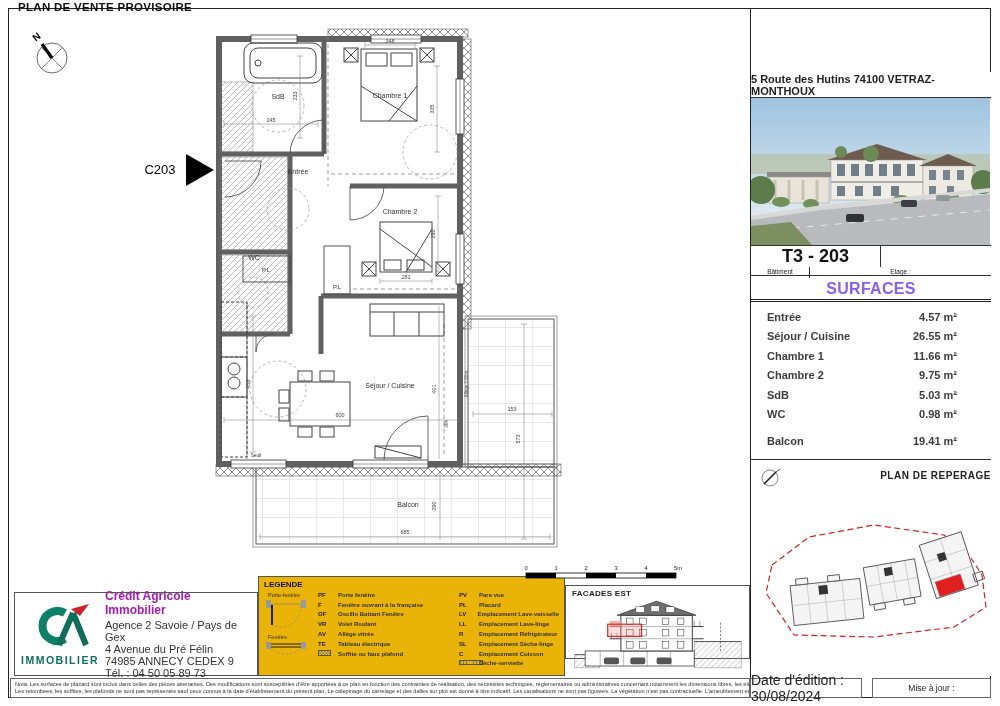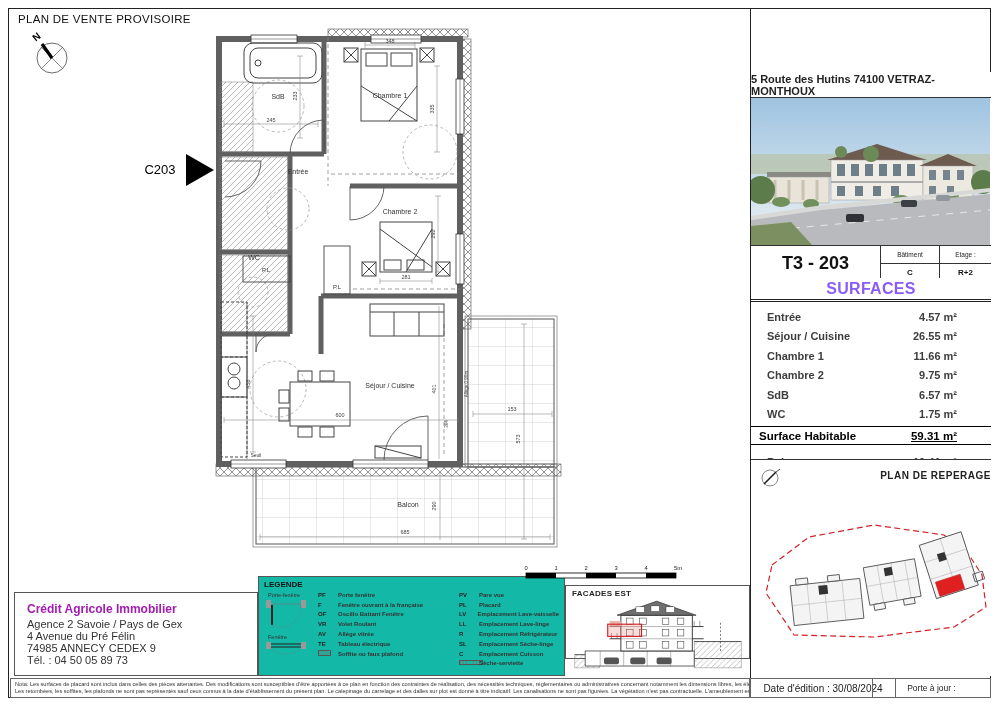--- a/index.html
+++ b/index.html
@@ -5,30 +5,30 @@
   * { margin:0; padding:0; box-sizing:border-box; }
   html,body { width:1000px; height:706px; background:#fff; overflow:hidden;
               font-family:"Liberation Sans", sans-serif; color:#222; }
   .sheet { position:relative; width:1000px; height:706px; background:#fff; }
   .abs { position:absolute; }
 
   
   .outer-border { left:8px; top:8px; width:983px; height:690px; border:1.5px solid #222; }
   .vdivider { left:750px; top:8px; width:0; height:690px; border-left:1.5px solid #222; }
 
-  .sheet-title { left:18px; top:13px; font-size:11.5px; font-weight:normal; letter-spacing:.3px; color:#111; }
+  .sheet-title { left:18px; top:1px; font-size:11.5px; font-weight:bold; letter-spacing:.3px; color:#111; }
 
   
   .ca-box { left:14px; top:592px; width:244px; height:84px; border:1px solid #555; display:flex; align-items:center; padding:4px 6px; background:#fff; }
   .ca-text { margin-left:6px; }
   .ca-name { font-size:12px; font-weight:bold; color:#a21caf; margin-bottom:2px; }
   .ca-line { font-size:11px; color:#333; line-height:12px; }
   .ca-caption { font-size:10.5px; font-weight:bold; color:#0d6e62; letter-spacing:1.5px; margin-top:1px; text-align:center; }
 
-  .legend-box { left:258px; top:576px; width:307px; height:100px; border:1px solid #555; padding:3px 5px; background:#14b8a6; }
+  .legend-box { left:258px; top:576px; width:307px; height:100px; border:1px solid #555; padding:3px 5px; background:#eab308; }
   .legend-title { font-size:8px; font-weight:bold; color:#111; }
   .legend-flex { display:flex; margin-top:1px; }
   .legend-draws { width:56px; }
   .legend-draw-label { font-size:5.5px; color:#333; margin:2px 0 0 4px; }
   .leg-col { display:flex; flex-direction:column; }
   .leg-row { display:flex; height:9.8px; align-items:center; }
   .leg-abbr { width:20px; font-size:6px; font-weight:bold; color:#222; }
   .leg-label { font-size:6px; font-weight:bold; color:#333; white-space:nowrap; }
   .leg-c1 { width:146px; }
   .leg-c2 { width:100px; }
@@ -36,29 +36,29 @@
     background:repeating-linear-gradient(45deg, transparent 0 1.5px, #777 1.5px 2.2px); }
   .towel-chip { display:inline-block; width:24px; height:5px; border:0.5px solid #555;
     background:repeating-linear-gradient(90deg, #777 0 0.8px, transparent 0.8px 3.2px); }
 
   .facade-box { left:565px; top:585px; width:185px; height:74px; border:1px solid #555; padding:3px 6px; background:#fff; }
   .facade-title { font-size:8px; font-weight:bold; color:#222; letter-spacing:.3px; }
 
   
   .note-box { left:10px; top:678px; width:740px; height:20px; border:1px solid #666; padding:1.5px 4px; overflow:hidden; }
   .note-line { font-size:5.6px; line-height:7.5px; color:#333; white-space:nowrap; }
-  .date-box { left:750px; top:678px; width:146px; height:20px; border:1px solid #666; display:flex; align-items:center; justify-content:center; font-size:10px; color:#222; }
+  .date-box { left:750px; top:678px; width:112px; height:20px; border:1px solid #666; display:flex; align-items:center; justify-content:center; font-size:14px; color:#222; }
   .maj-box { left:872px; top:678px; width:119px; height:20px; border:1px solid #666; display:flex; align-items:center; justify-content:center; font-size:8.5px; color:#222; }
 
   
   .rp { left:751px; width:240px; background:#fff; }
   .montezia { top:10px; height:62px; border-bottom:1.5px solid #333; display:flex; align-items:center; justify-content:center; font-size:27px; font-weight:bold; letter-spacing:.5px; color:#000; }
   .address { top:72px; height:26px; border-bottom:1.5px solid #333; display:flex; align-items:center; justify-content:center; font-size:11px; font-weight:bold; color:#222; }
   .photo { top:98px; height:148px; border-bottom:1.5px solid #333; overflow:hidden; }
-  .unit-row { top:246px; height:36px; border-bottom:1.5px solid #333; display:flex; }
+  .unit-row { top:246px; height:36px; border-bottom:1.5px solid #333; display:flex;flex-direction:column; }
   .unit-code { width:130px; border-right:1px solid #333; display:flex; align-items:center; justify-content:center; font-size:18px; font-weight:bold; color:#111; }
   .unit-grid { flex:1; display:grid; grid-template-columns:58px 1fr; grid-template-rows:1fr 1fr; }
   .ug-cell { display:flex; align-items:center; justify-content:center; border-left:0; }
   .ug-lab { font-size:6.5px; color:#222; border-bottom:1px solid #333; }
   .ug-val { font-size:8px; font-weight:bold; color:#111; }
   .ug-r { border-left:1px solid #333; }
   .surf-title { top:278px; height:24px; border-bottom:3px double #222; display:flex; align-items:center; justify-content:center; font-size:16px; font-weight:bold; letter-spacing:.3px; color:#8b5cf6; }
   .surf-table { top:302px; height:158px; border-bottom:1.5px solid #333; padding-top:5px; }
   .s-row { display:flex; height:19.5px; align-items:center; }
   .s-label { flex:1; padding-left:16px; font-size:11px; font-weight:bold; color:#3d3d3d; }
@@ -269,20 +269,28 @@
       <text x="128" y="433" font-size="4.8">Seuil</text>
     </g>
 
     <g>
       <text x="32" y="150" font-size="13" fill="#000" text-anchor="middle">C203</text>
       <polygon points="58,130 86,146 58,162" fill="#000"></polygon>
     </g>
   </svg>
 
   <div class="abs ca-box">
+    <div style="text-align:center;">
+      <svg width="62" height="46" viewBox="0 0 62 46">
+        <path d="M36,10 A15,15 0 1 0 36,36" stroke="#0f8068" stroke-width="8" fill="none"></path>
+        <path d="M30,42 L44,10 M44,10 L57,42" stroke="#0e6e5a" stroke-width="6" fill="none"></path>
+        <polygon points="42,6 60,1 51,13" fill="#c9252c"></polygon>
+      </svg>
+      <div class="ca-caption">IMMOBILIER</div>
+    </div>
     <div class="ca-text">
       <div class="ca-name">Crédit Agricole Immobilier</div>
       <div class="ca-line">Agence 2 Savoie / Pays de Gex</div>
       <div class="ca-line">4 Avenue du Pré Félin</div>
       <div class="ca-line">74985 ANNECY CEDEX 9</div>
       <div class="ca-line">Tél. : 04 50 05 89 73</div>
     </div>
   </div>
 
   <div class="abs legend-box">
@@ -524,29 +532,25 @@
     <div class="s-row">
         <span class="s-label">Chambre 1</span>
         <span class="s-value">11.66 m²</span>
       </div>
     <div class="s-row">
         <span class="s-label">Chambre 2</span>
         <span class="s-value">9.75 m²</span>
       </div>
     <div class="s-row">
         <span class="s-label">SdB</span>
-        <span class="s-value">6.57 m²</span>
+        <span class="s-value">5.03 m²</span>
       </div>
     <div class="s-row">
         <span class="s-label">WC</span>
-        <span class="s-value">1.75 m²</span>
-      </div>
-    <div class="s-row s-total">
-        <span class="s-label">Surface Habitable</span>
-        <span class="s-value">59.31 m²</span>
+        <span class="s-value">0.98 m²</span>
       </div>
     <div class="s-row s-balcon">
         <span class="s-label">Balcon</span>
         <span class="s-value">19.41 m²</span>
       </div>
   </div>
 
   <div class="abs rp reperage" style="width:240px;">
     <svg class="abs" style="left:8px; top:4px;" width="26" height="26" viewBox="0 0 26 26">
       <circle cx="11" cy="14" r="8" fill="none" stroke="#555" stroke-width="0.7"></circle>
@@ -581,15 +585,15 @@
         <rect x="216" y="96" width="10" height="8" fill="none" stroke="#555" stroke-width="0.9"></rect>
       </g>
     </svg>
   </div>
 
   <div class="abs note-box">
     <div class="note-line">Nota: Les surfaces de placard sont inclus dans celles des pièces attenantes. Des modifications sont susceptibles d'être apportées à ce plan en fonction des contraintes de réalisation, des nécessités techniques, réglementaires ou administratives concernant notamment les dimensions libres, les éléments d'équipements et les réseaux divers.</div>
     <div class="note-line">Les retombées, les soffites, les plafonds ne sont pas représentés sauf ceux connus à la date d'établissement du présent plan. Le calepinage du carrelage et des dalles sur plot est donné à titre indicatif. Les canalisations ne sont pas figurées. La végétation n'est pas contractuelle. L'ameublement est également indicatif.</div>
   </div>
   <div class="abs date-box">Date d'édition : 30/08/2024</div>
-  <div class="abs maj-box">Porte à jour :</div>
+  <div class="abs maj-box">Mise à jour :</div>
 
 </div>
 
 </body></html>

